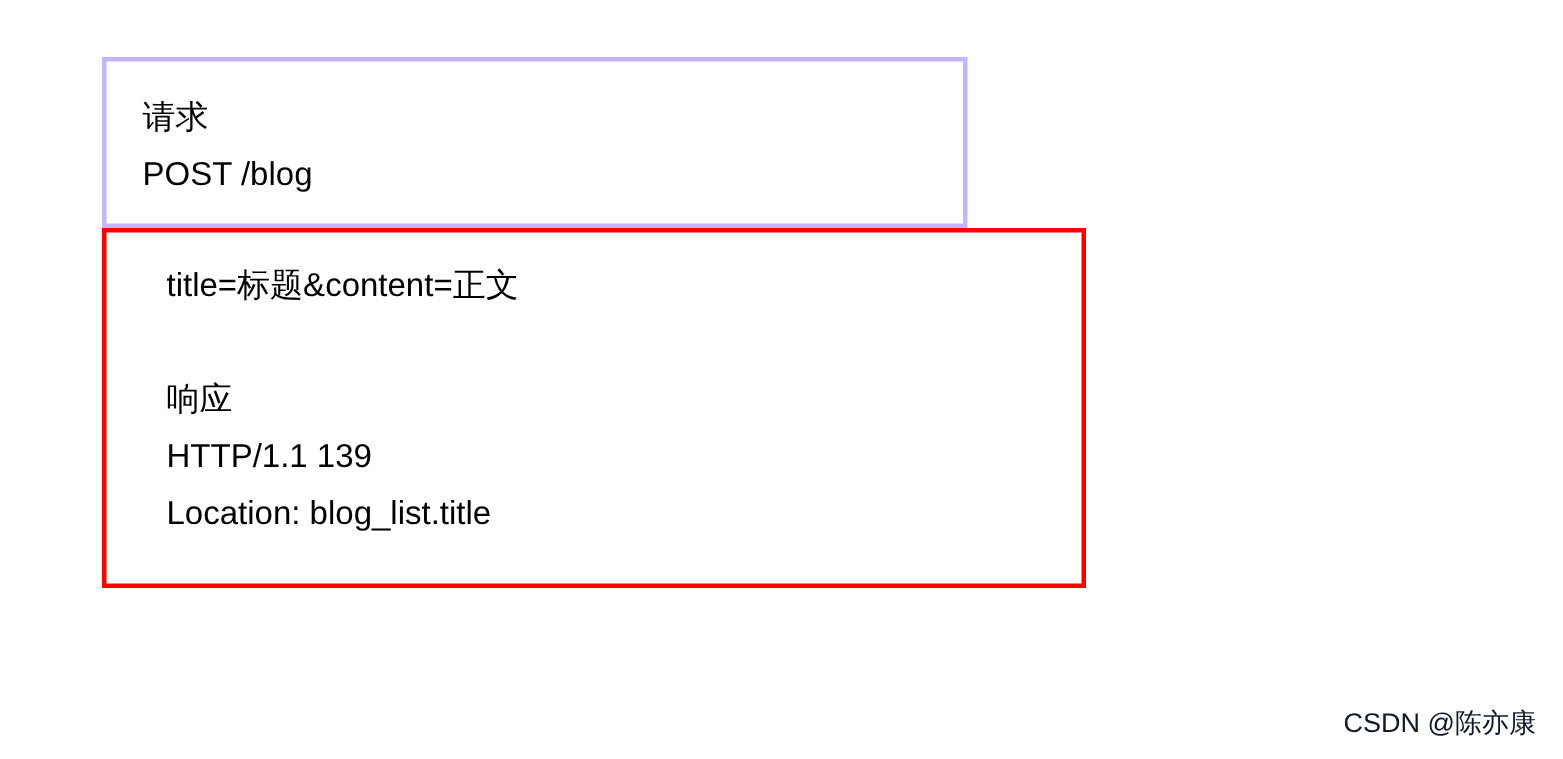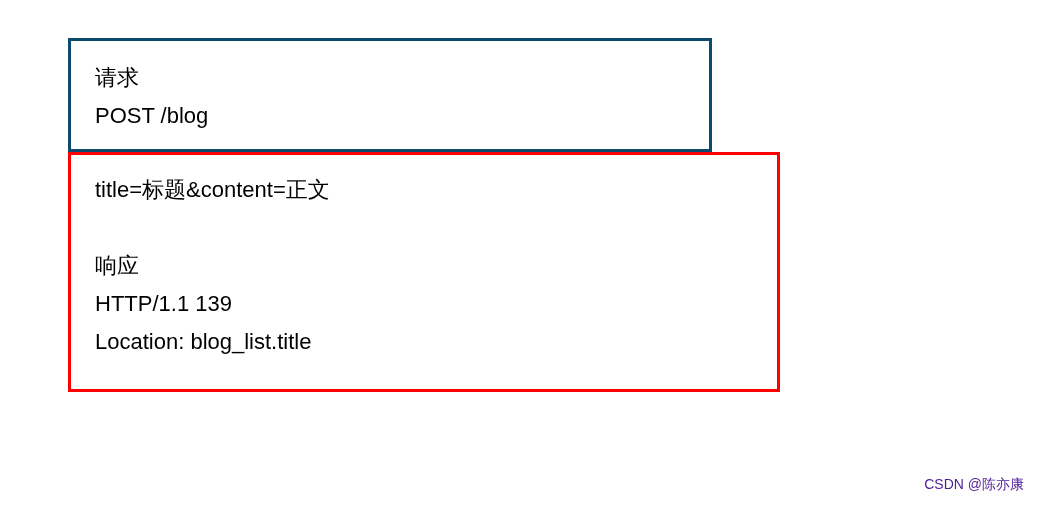--- a/index.html
+++ b/index.html
@@ -11,45 +11,45 @@
       width: 1042px;
       height: 506px;
       background: #ffffff;
       font-family: "Microsoft YaHei", Arial, sans-serif;
       position: relative;
     }
     .container {
       padding: 38px 0 0 68px;
     }
     .box-black {
-      width: 644px;
-      border: 3px solid #0c4a6e;
+      width: 577px;
+      border: 3px solid #c4b5fd;
       padding: 18px 24px 14px 24px;
     }
     .box-red {
-      width: 712px;
+      width: 656px;
       border: 3px solid #ff0000;
-      padding: 16px 24px 28px 24px;
+      padding: 16px 24px 28px 40px;
       margin-top: 0;
     }
     .line {
       font-size: 22px;
       line-height: 38px;
       color: #000000;
       font-weight: 400;
     }
     .spacer {
       height: 38px;
     }
     .watermark {
       position: absolute;
       right: 18px;
       bottom: 12px;
-      font-size: 14px;
-      color: #4c1d95;
+      font-size: 18px;
+      color: #0f172a;
       font-family: Arial, "Microsoft YaHei", sans-serif;
     }
   </style>
 </head>
 <body>
 
 <div class="container">
   <div class="box-black">
     <div class="line">请求</div>
     <div class="line">POST /blog</div>

